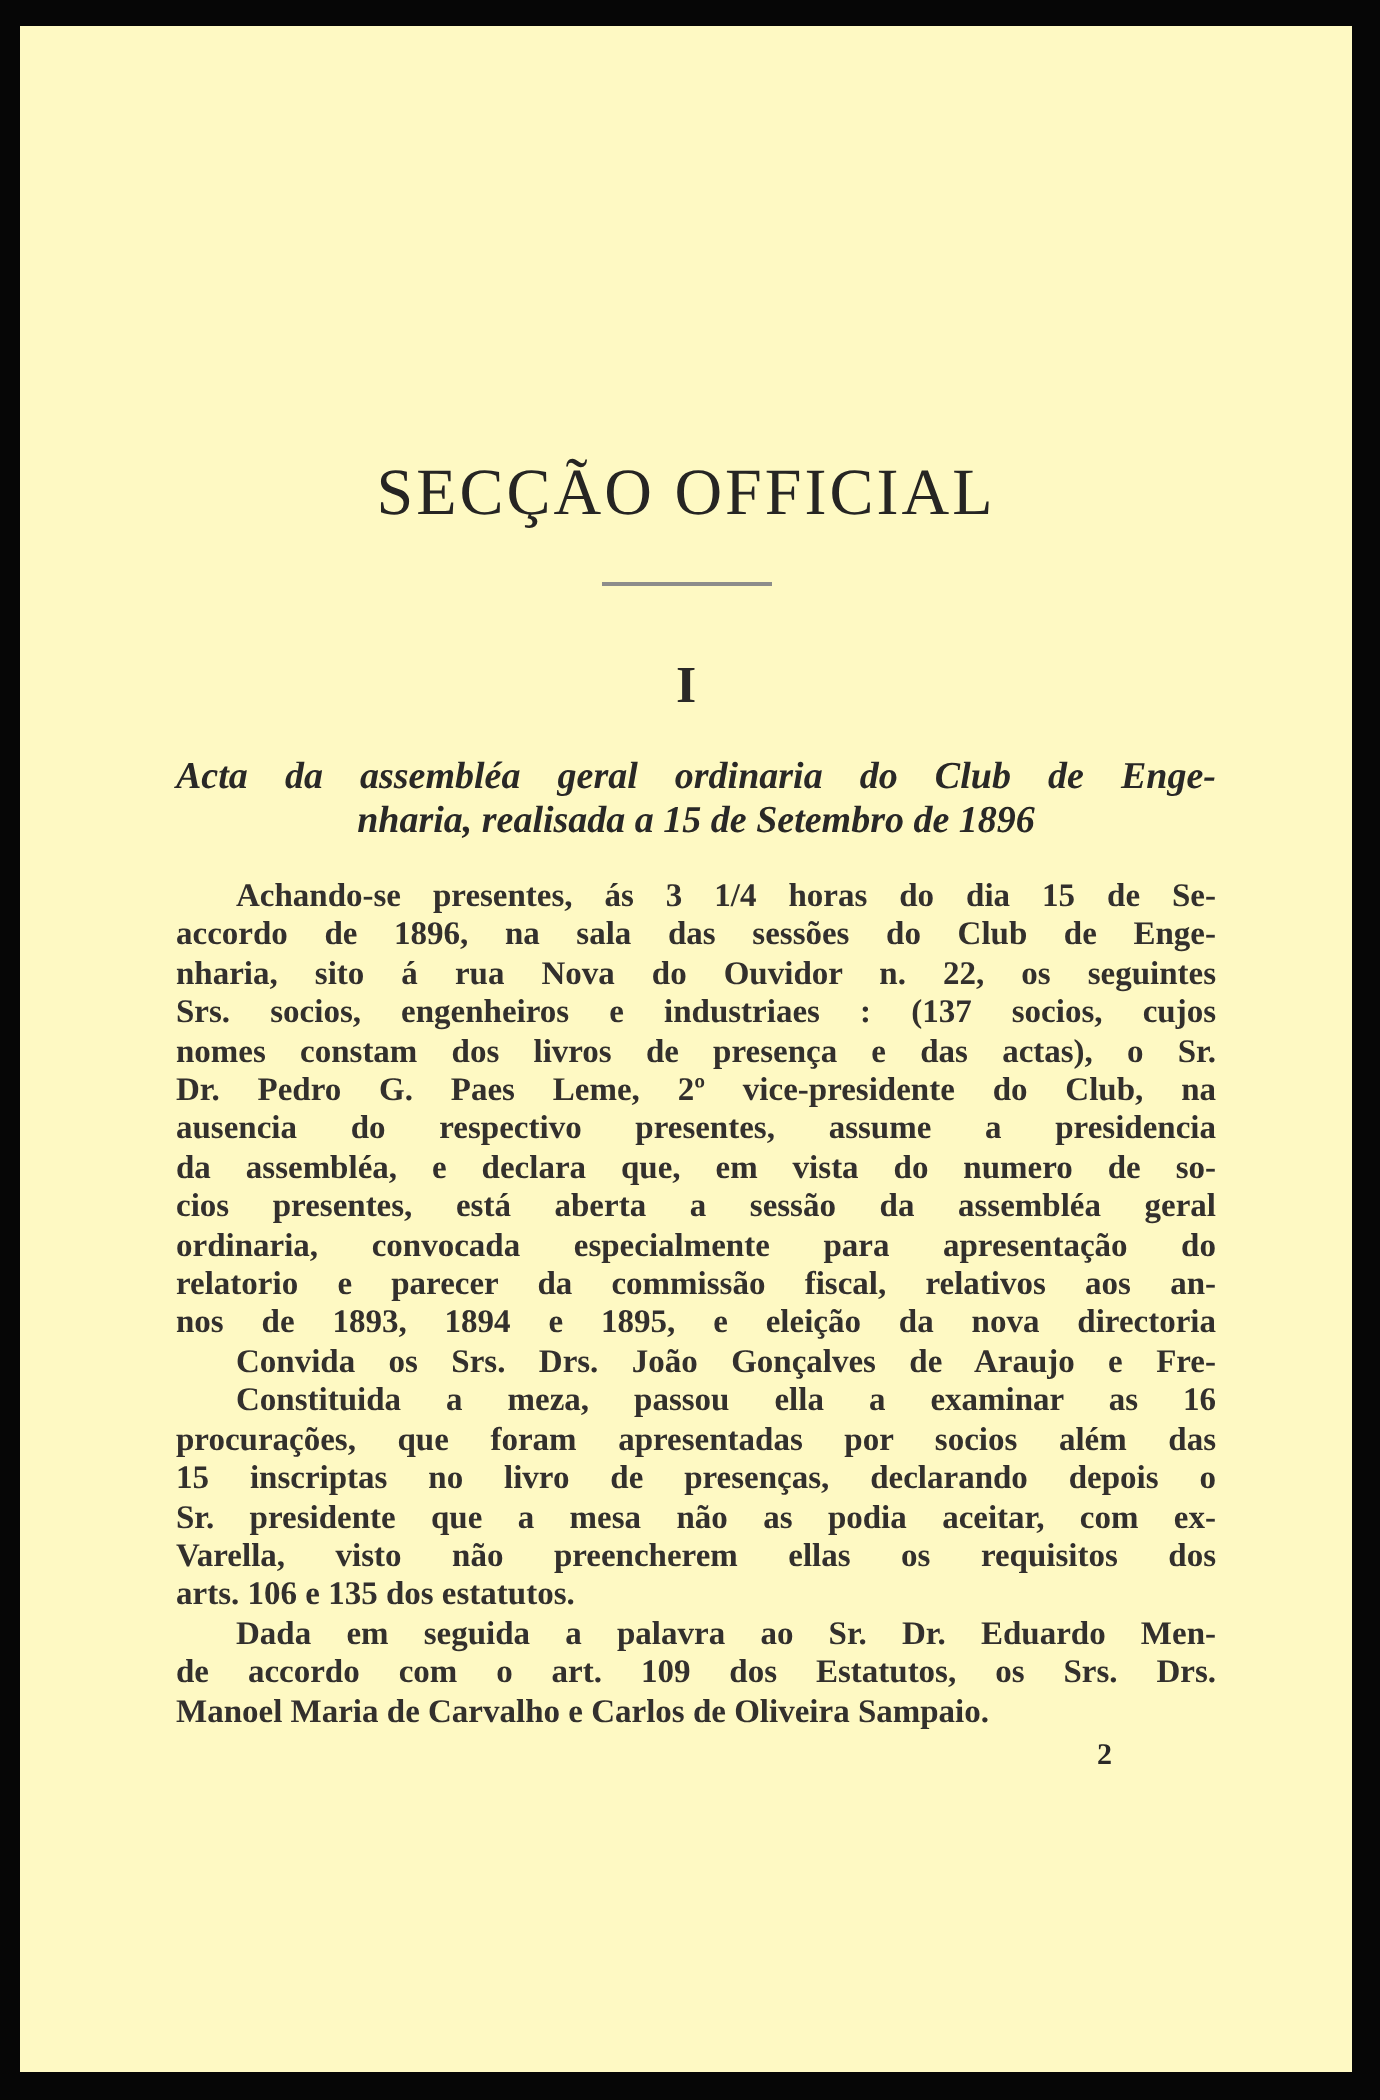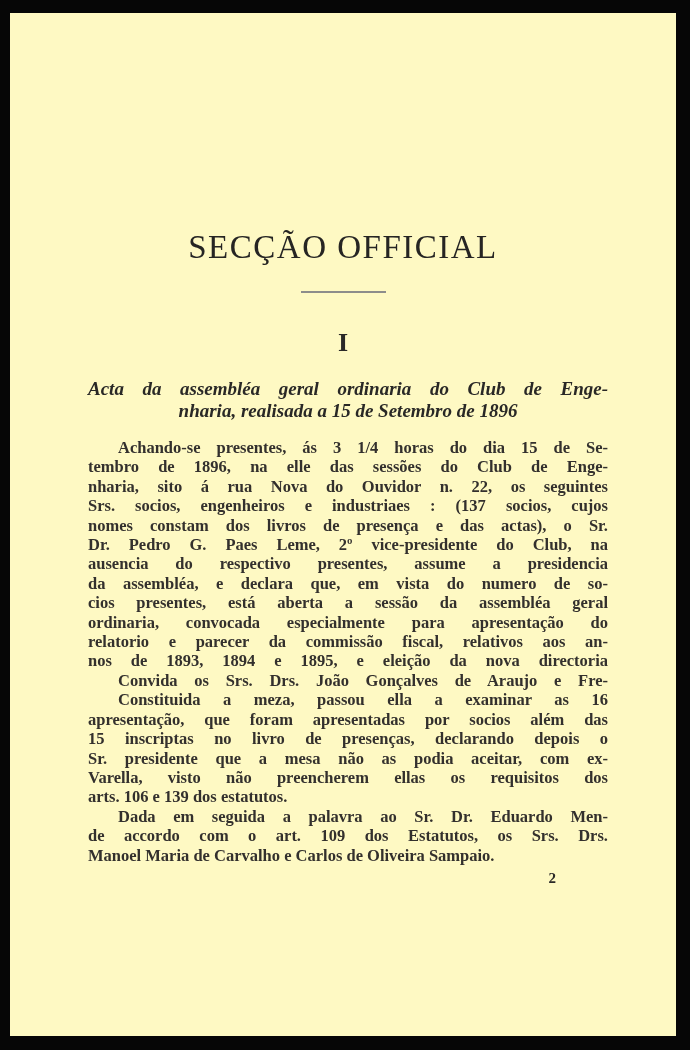--- a/index.html
+++ b/index.html
@@ -108,42 +108,42 @@
     <h1 class="title">SECÇÃO OFFICIAL</h1>
     <div class="divider"></div>
     <div class="numeral">I</div>
     <div class="heading">
         <div class="heading-line">Acta da assembléa geral ordinaria do Club de Enge-</div>
         <div class="heading-line center">nharia, realisada a 15 de Setembro de 1896</div>
       </div>
     <div class="docbody">
         <div class="para">
           <div class="tline first">Achando-se presentes, ás 3 1/4 horas do dia 15 de Se-</div>
-          <div class="tline">tembro de 1896, na elle das sessões do Club de Enge-</div>
+          <div class="tline">accordo de 1896, na sala das sessões do Club de Enge-</div>
           <div class="tline">nharia, sito á rua Nova do Ouvidor n. 22, os seguintes</div>
           <div class="tline">Srs. socios, engenheiros e industriaes : (137 socios, cujos</div>
           <div class="tline">nomes constam dos livros de presença e das actas), o Sr.</div>
           <div class="tline">Dr. Pedro G. Paes Leme, 2º vice-presidente do Club, na</div>
           <div class="tline">ausencia do respectivo presentes, assume a presidencia</div>
           <div class="tline">da assembléa, e declara que, em vista do numero de so-</div>
           <div class="tline">cios presentes, está aberta a sessão da assembléa geral</div>
           <div class="tline">ordinaria, convocada especialmente para apresentação do</div>
           <div class="tline">relatorio e parecer da commissão fiscal, relativos aos an-</div>
           <div class="tline">nos de 1893, 1894 e 1895, e eleição da nova directoria</div>
         </div>
         <div class="para">
           <div class="tline first">Convida os Srs. Drs. João Gonçalves de Araujo e Fre-</div>
         </div>
         <div class="para">
           <div class="tline first">Constituida a meza, passou ella a examinar as 16</div>
-          <div class="tline">apresentação, que foram apresentadas por socios além das</div>
+          <div class="tline">procurações, que foram apresentadas por socios além das</div>
           <div class="tline">15 inscriptas no livro de presenças, declarando depois o</div>
           <div class="tline">Sr. presidente que a mesa não as podia aceitar, com ex-</div>
           <div class="tline">Varella, visto não preencherem ellas os requisitos dos</div>
-          <div class="tline lastline">arts. 106 e 139 dos estatutos.</div>
+          <div class="tline lastline">arts. 106 e 135 dos estatutos.</div>
         </div>
         <div class="para">
           <div class="tline first">Dada em seguida a palavra ao Sr. Dr. Eduardo Men-</div>
           <div class="tline">de accordo com o art. 109 dos Estatutos, os Srs. Drs.</div>
           <div class="tline lastline">Manoel Maria de Carvalho e Carlos de Oliveira Sampaio.</div>
         </div>
       </div>
     <div class="pagenum">2</div>
   </div>
 </div>

